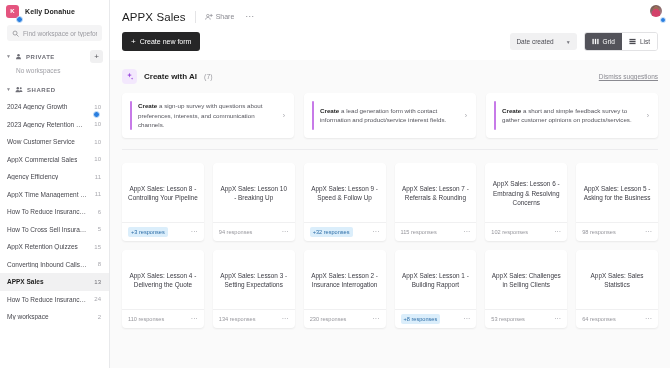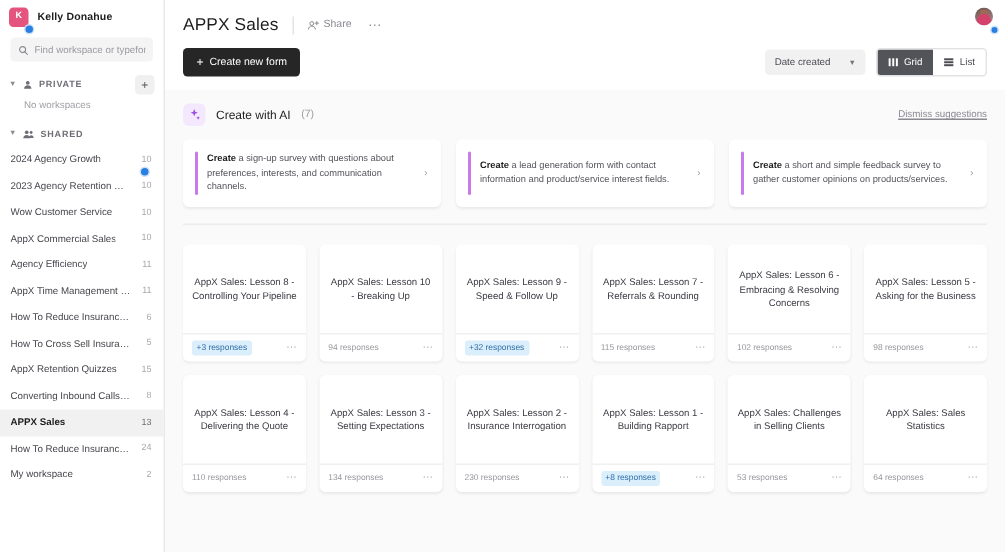--- a/index.html
+++ b/index.html
@@ -152,21 +152,21 @@
   .ai-head {
     display: flex; align-items: center; justify-content: space-between;
     margin-bottom: 9px;
   }
   .ai-head-left { display: flex; align-items: center; gap: 7px; }
   .ai-badge {
     width: 15px; height: 15px; border-radius: 4px;
     background: #f3e8fd;
     display: flex; align-items: center; justify-content: center;
   }
-  .ai-title { font-size: 8px; color: #1d1d1d; font-weight: normal; }
+  .ai-title { font-size: 8px; color: #1d1d1d; font-weight: bold; }
   .ai-count { font-size: 7px; color: #9a9aa0; font-weight: normal; }
   .dismiss {
     font-size: 6.5px; color: #8a8a91;
     text-decoration: underline; cursor: pointer; background: none;
     border: none; font-family: "Liberation Sans", sans-serif;
   }
   .ai-cards { display: flex; gap: 10px; }
   .ai-card {
     flex: 1 1 0; min-width: 0;
     background: #ffffff; border-radius: 4px;

